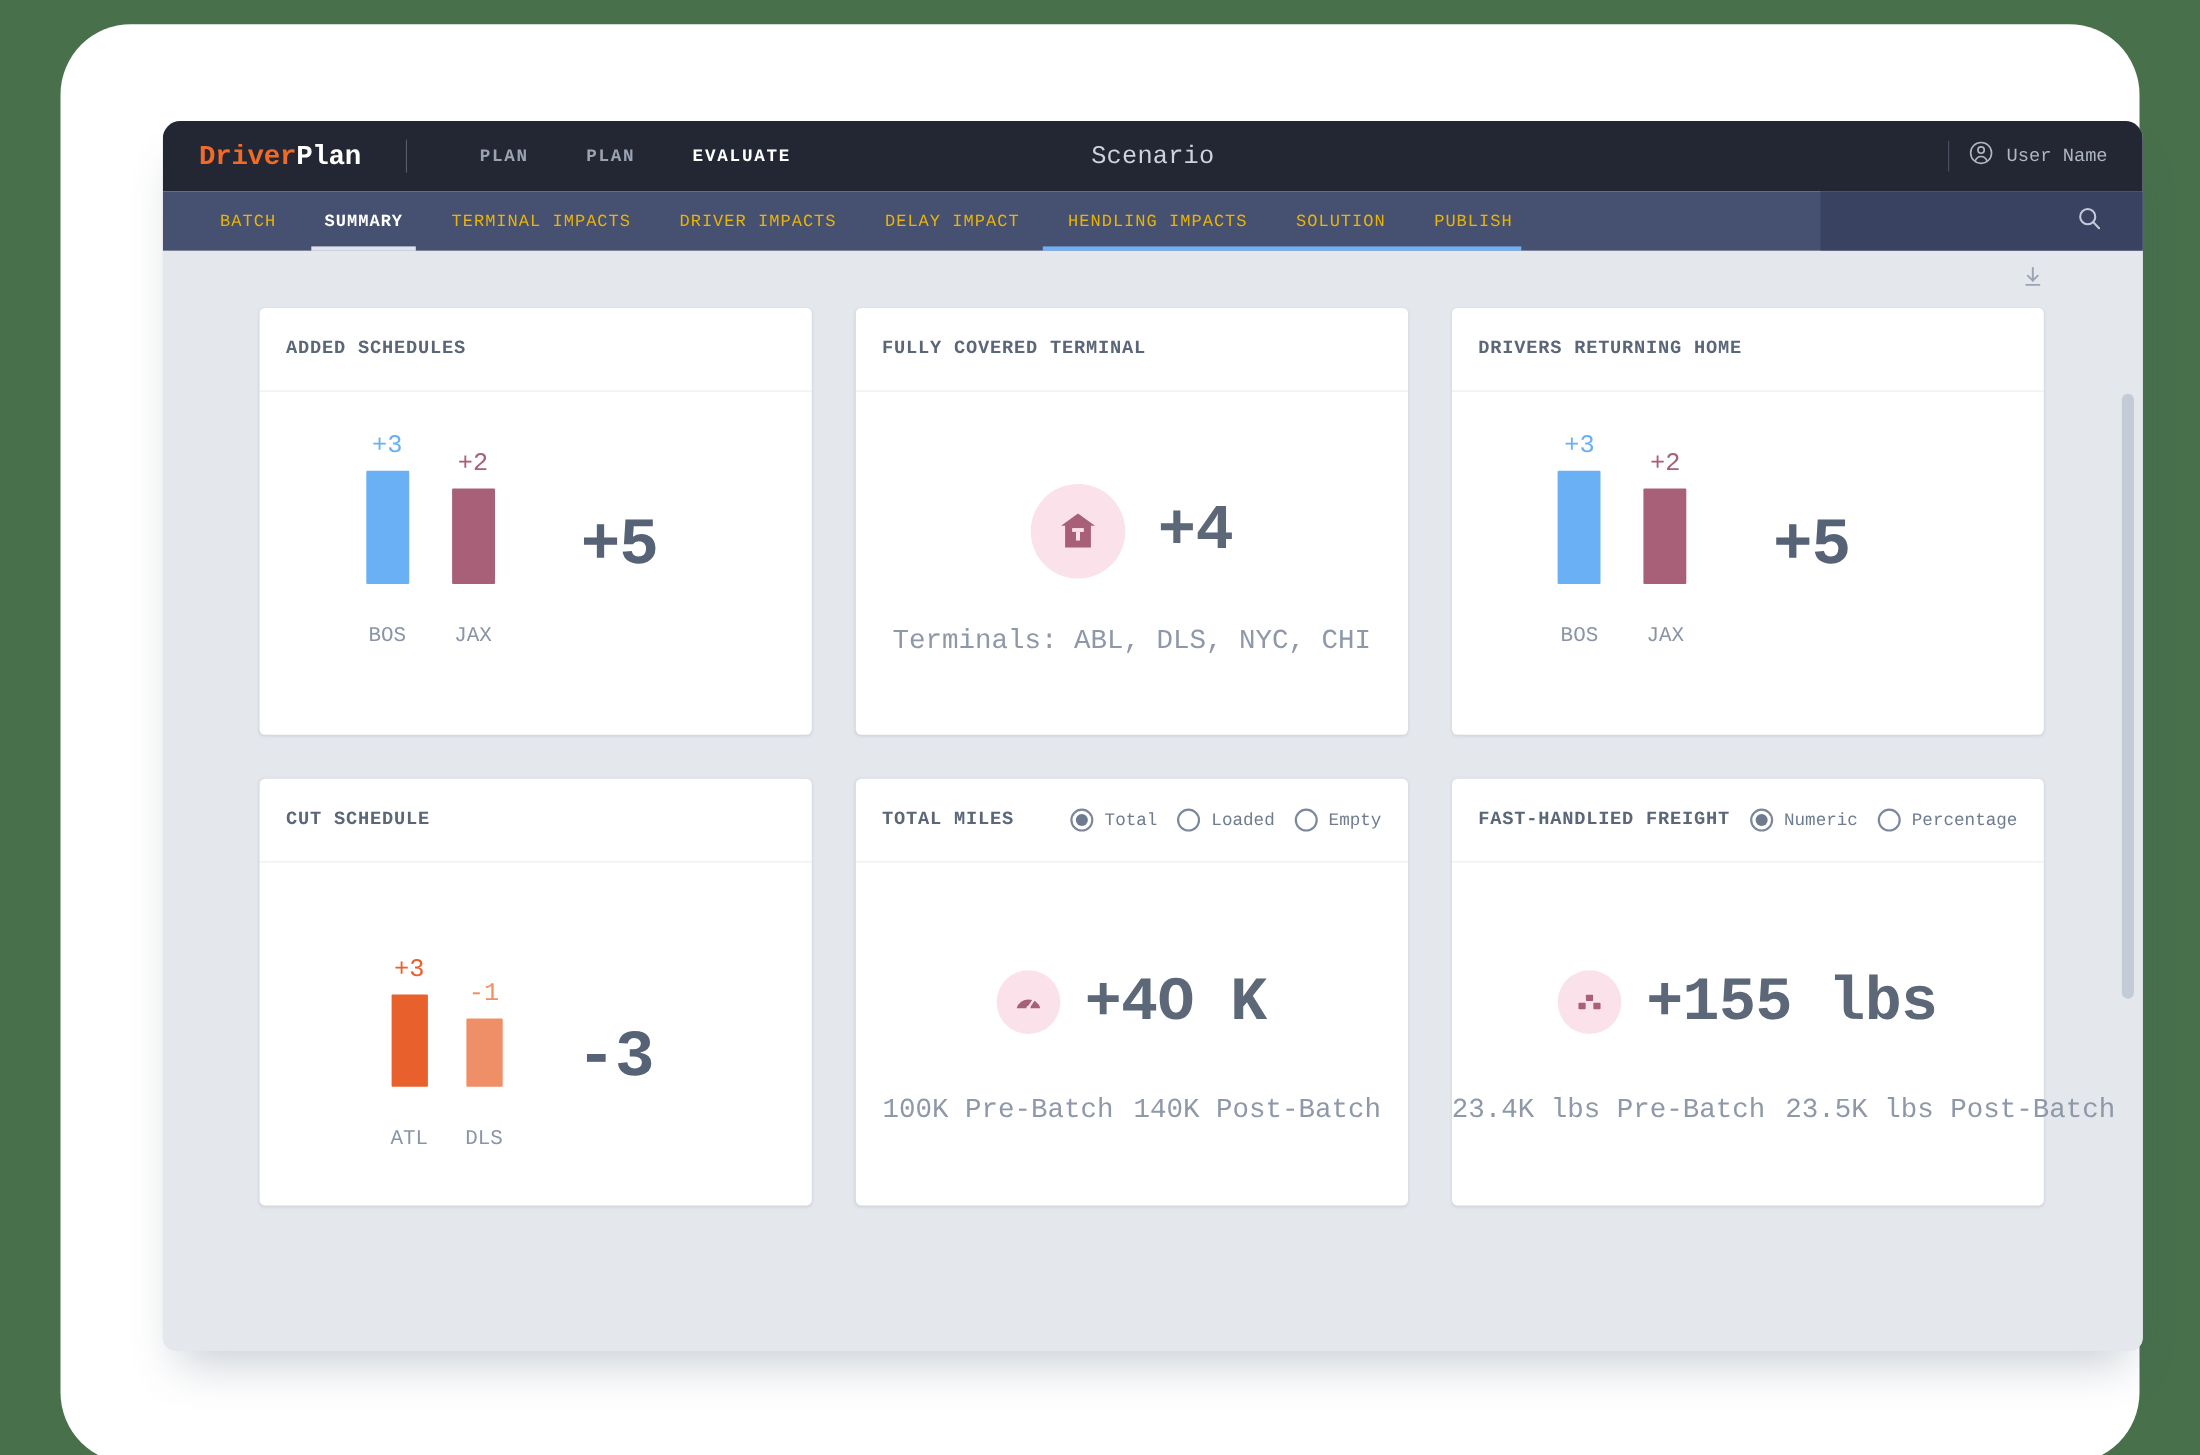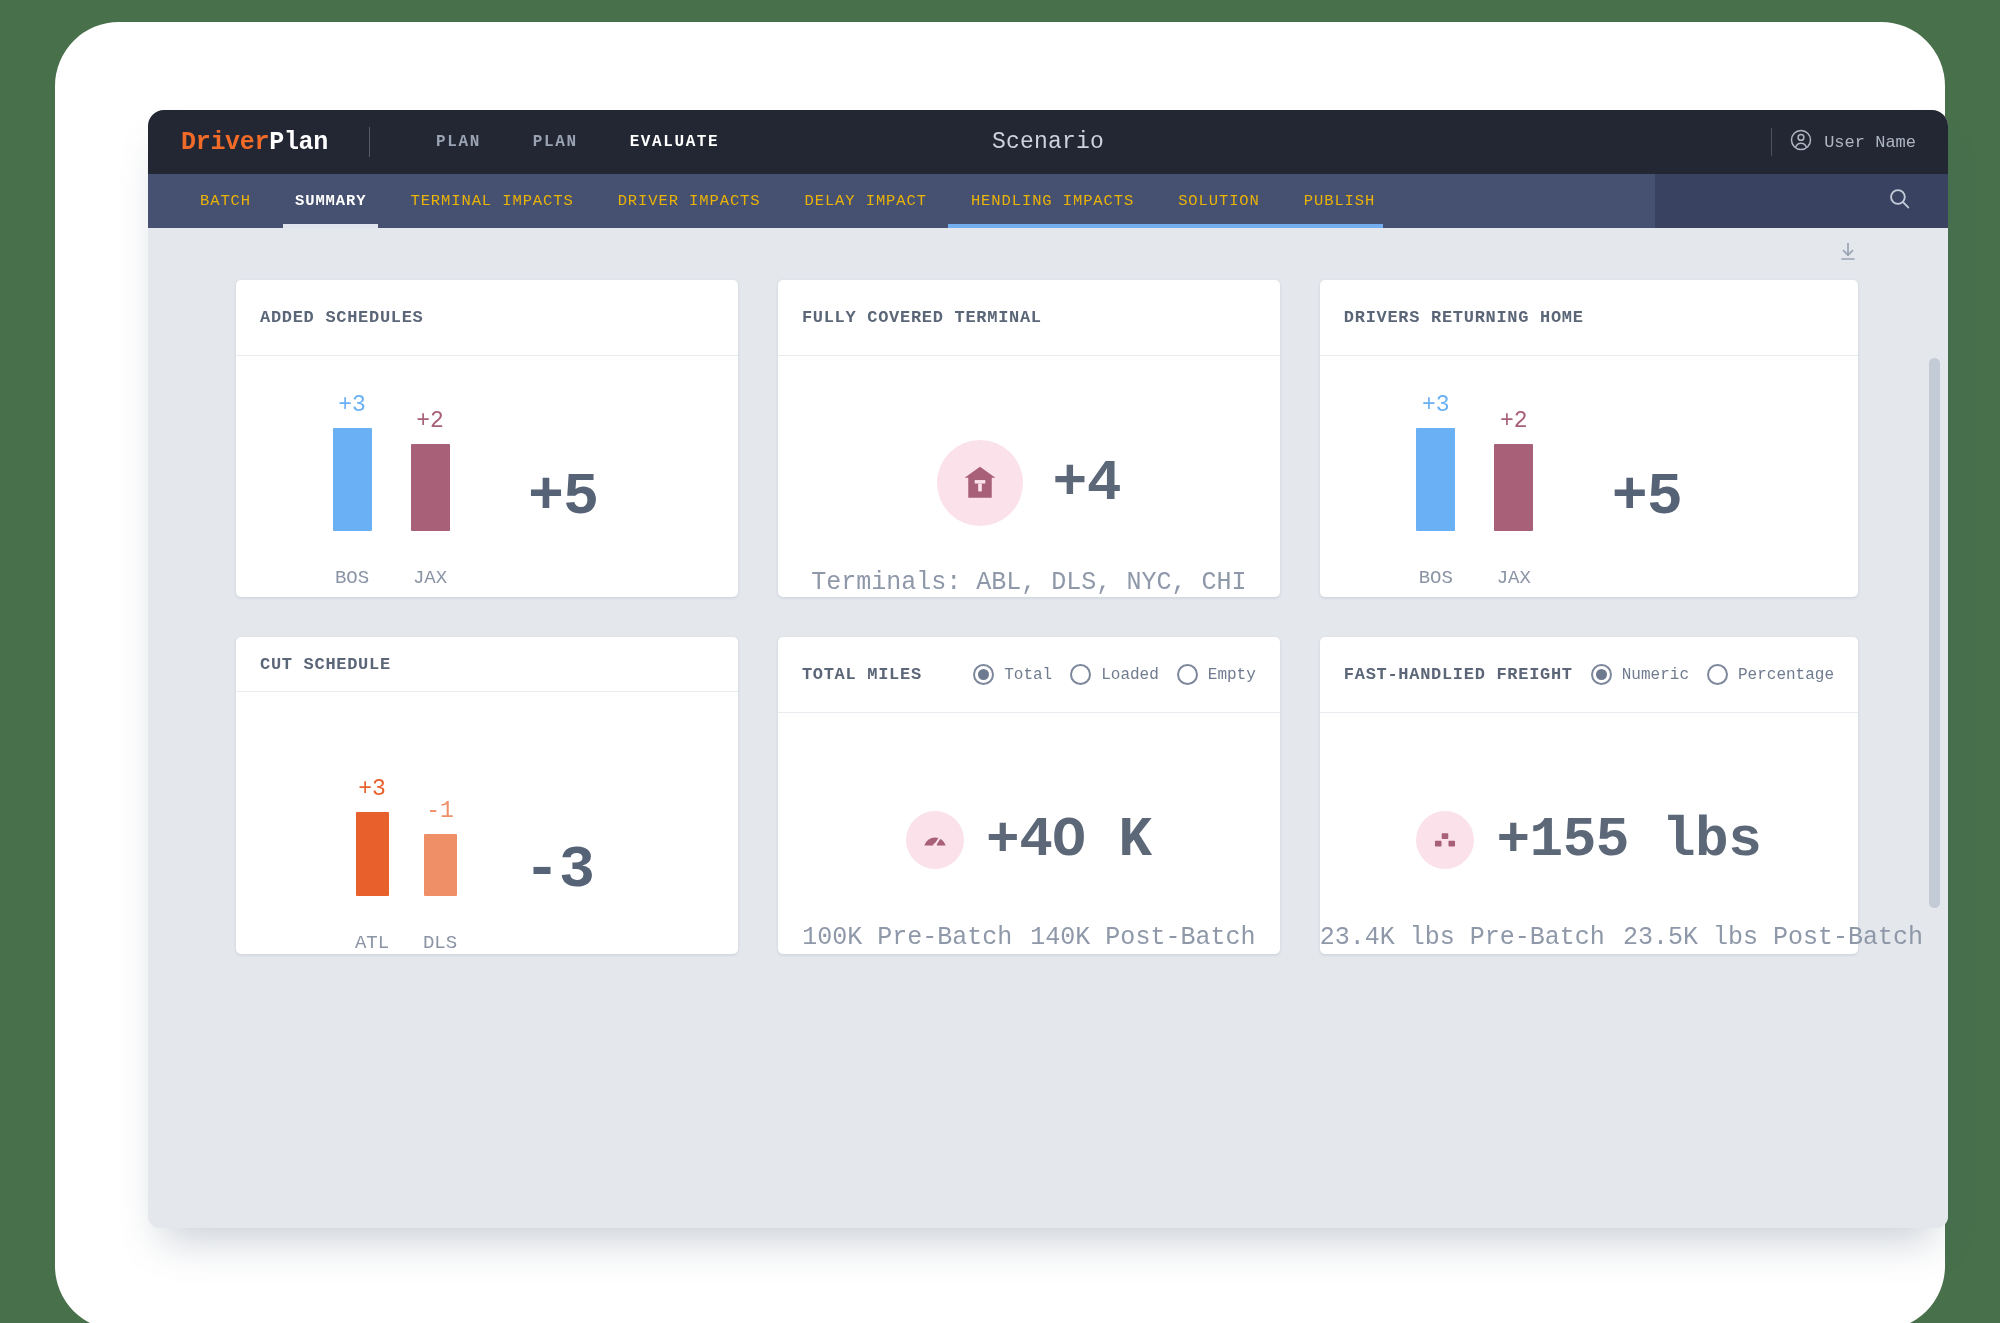--- a/index.html
+++ b/index.html
@@ -177,21 +177,21 @@
     display: grid;
     grid-template-columns: repeat(3, 1fr);
     gap: 40px;
     padding: 0 50px 0 48px;
   }
 
   .card {
     background: #ffffff;
     border-radius: 5px;
     box-shadow: 0 1px 3px rgba(90,105,130,0.18);
-    height: 317px;
+    height: 388px;
     display: flex;
     flex-direction: column;
   }
   .card-header {
     height: 76px;
     border-bottom: 1px solid #e8ebf0;
     display: flex;
     align-items: center;
     padding: 0 24px;
     gap: 18px;

